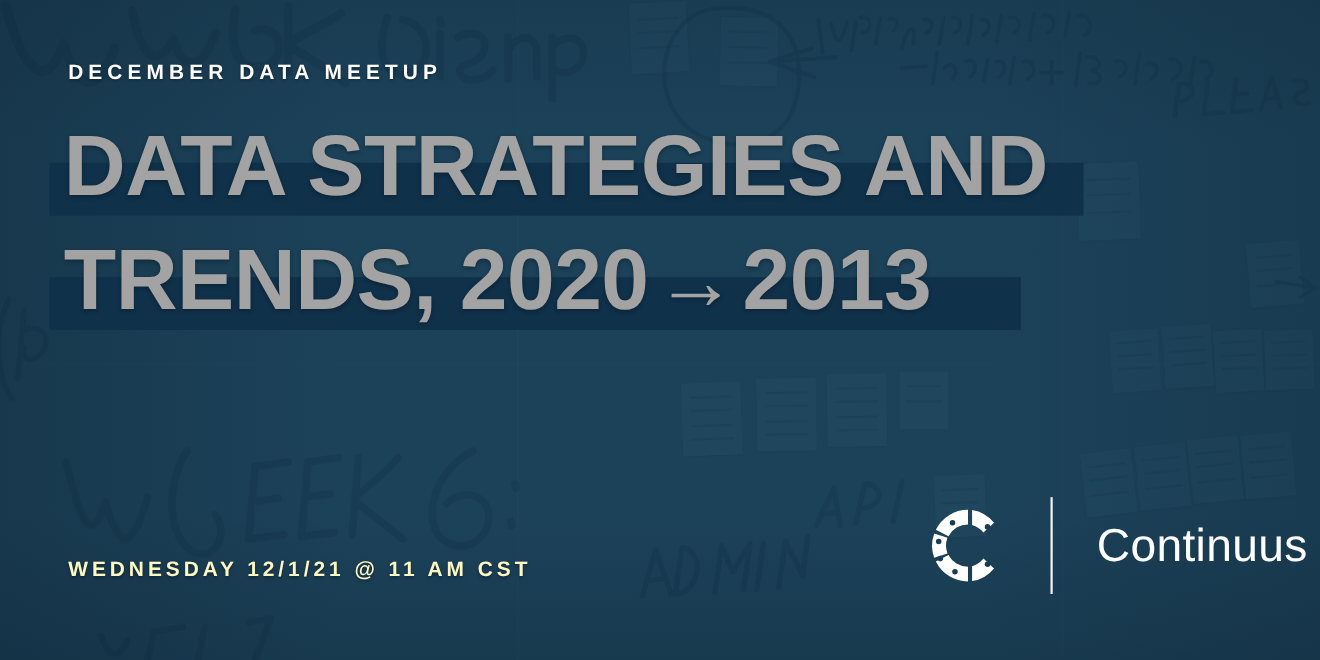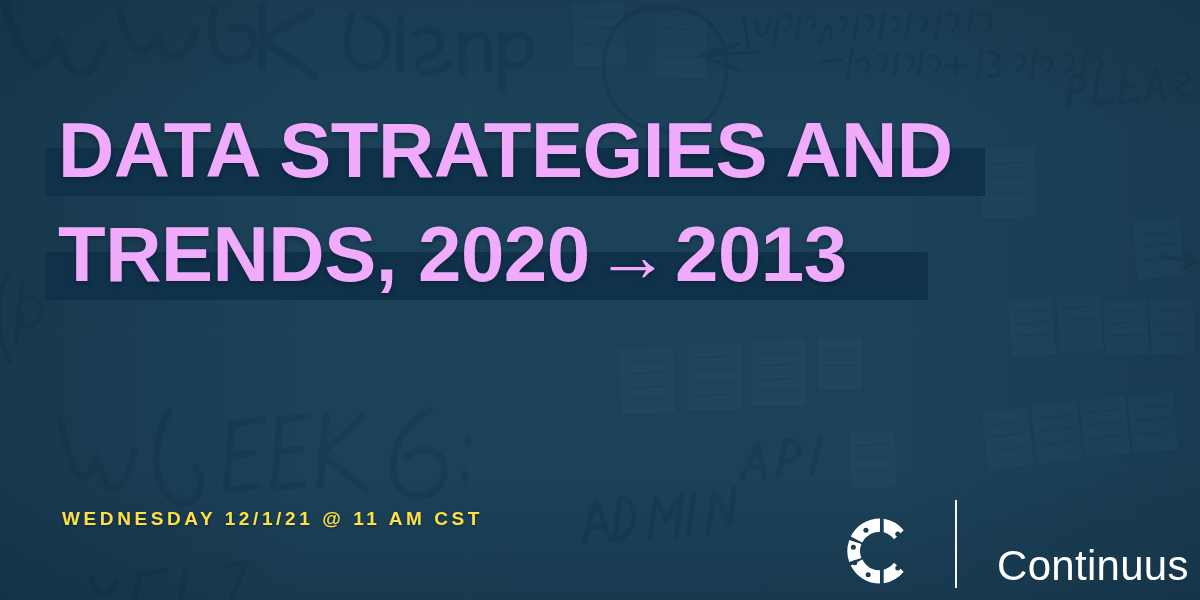--- a/index.html
+++ b/index.html
@@ -121,50 +121,50 @@
   .hl-line.l1 .hl-band { width: 940px; }
   .hl-line.l2 .hl-band { width: 883px; }
 
   .hl-text {
     position: absolute;
     left: 58px;
     top: 0;
     font-size: 78px;
     line-height: 92px;
     font-weight: 700;
-    color: #f0abfc;
+    color: #a3a3a3;
     letter-spacing: -0.5px;
     white-space: nowrap;
     text-shadow: 0 2px 4px rgba(5,20,32,.45);
   }
   .hl-text .arrow {
     font-weight: 400;
     font-size: 74px;
     padding: 0 6px;
   }
 
   .datetime {
     position: absolute;
     left: 62px;
     top: 508px;
     font-size: 19px;
     font-weight: 600;
     letter-spacing: 3.6px;
-    color: #fde047;
+    color: #fef9c3;
     text-shadow: 0 1px 3px rgba(0,0,0,.35);
     white-space: nowrap;
   }
 
   
   .logo {
     position: absolute;
     left: 843px;
-    top: 492px;
+    top: 448px;
     display: flex;
-    align-items: flex-end;
+    align-items: center;
     height: 96px;
     gap: 18px;
   }
   .logo-mark {
     width: 74px;
     height: 74px;
     flex: 0 0 auto;
   }
   .logo-divider {
     width: 2px;
@@ -358,20 +358,21 @@
       <path d="M1160 256 L 1196 262" stroke-width="3"></path>
       <path d="M1196 262 L 1182 252 M1196 262 L 1182 270" stroke-width="3"></path>
     </svg>
 
     <div class="bg-tint"></div>
     <div class="bg-vign"></div>
   </div>
 
   <div class="content">
 
+    <div class="eyebrow">DECEMBER DATA MEETUP</div>
 
     <div class="headline">
       <div class="hl-line l1">
         <div class="hl-band"></div>
         <div class="hl-text">DATA STRATEGIES AND</div>
       </div>
       <div class="hl-line l2">
         <div class="hl-band"></div>
         <div class="hl-text"><span>TRENDS, 2020</span><span class="arrow">→</span><span>2013</span></div>
       </div>

